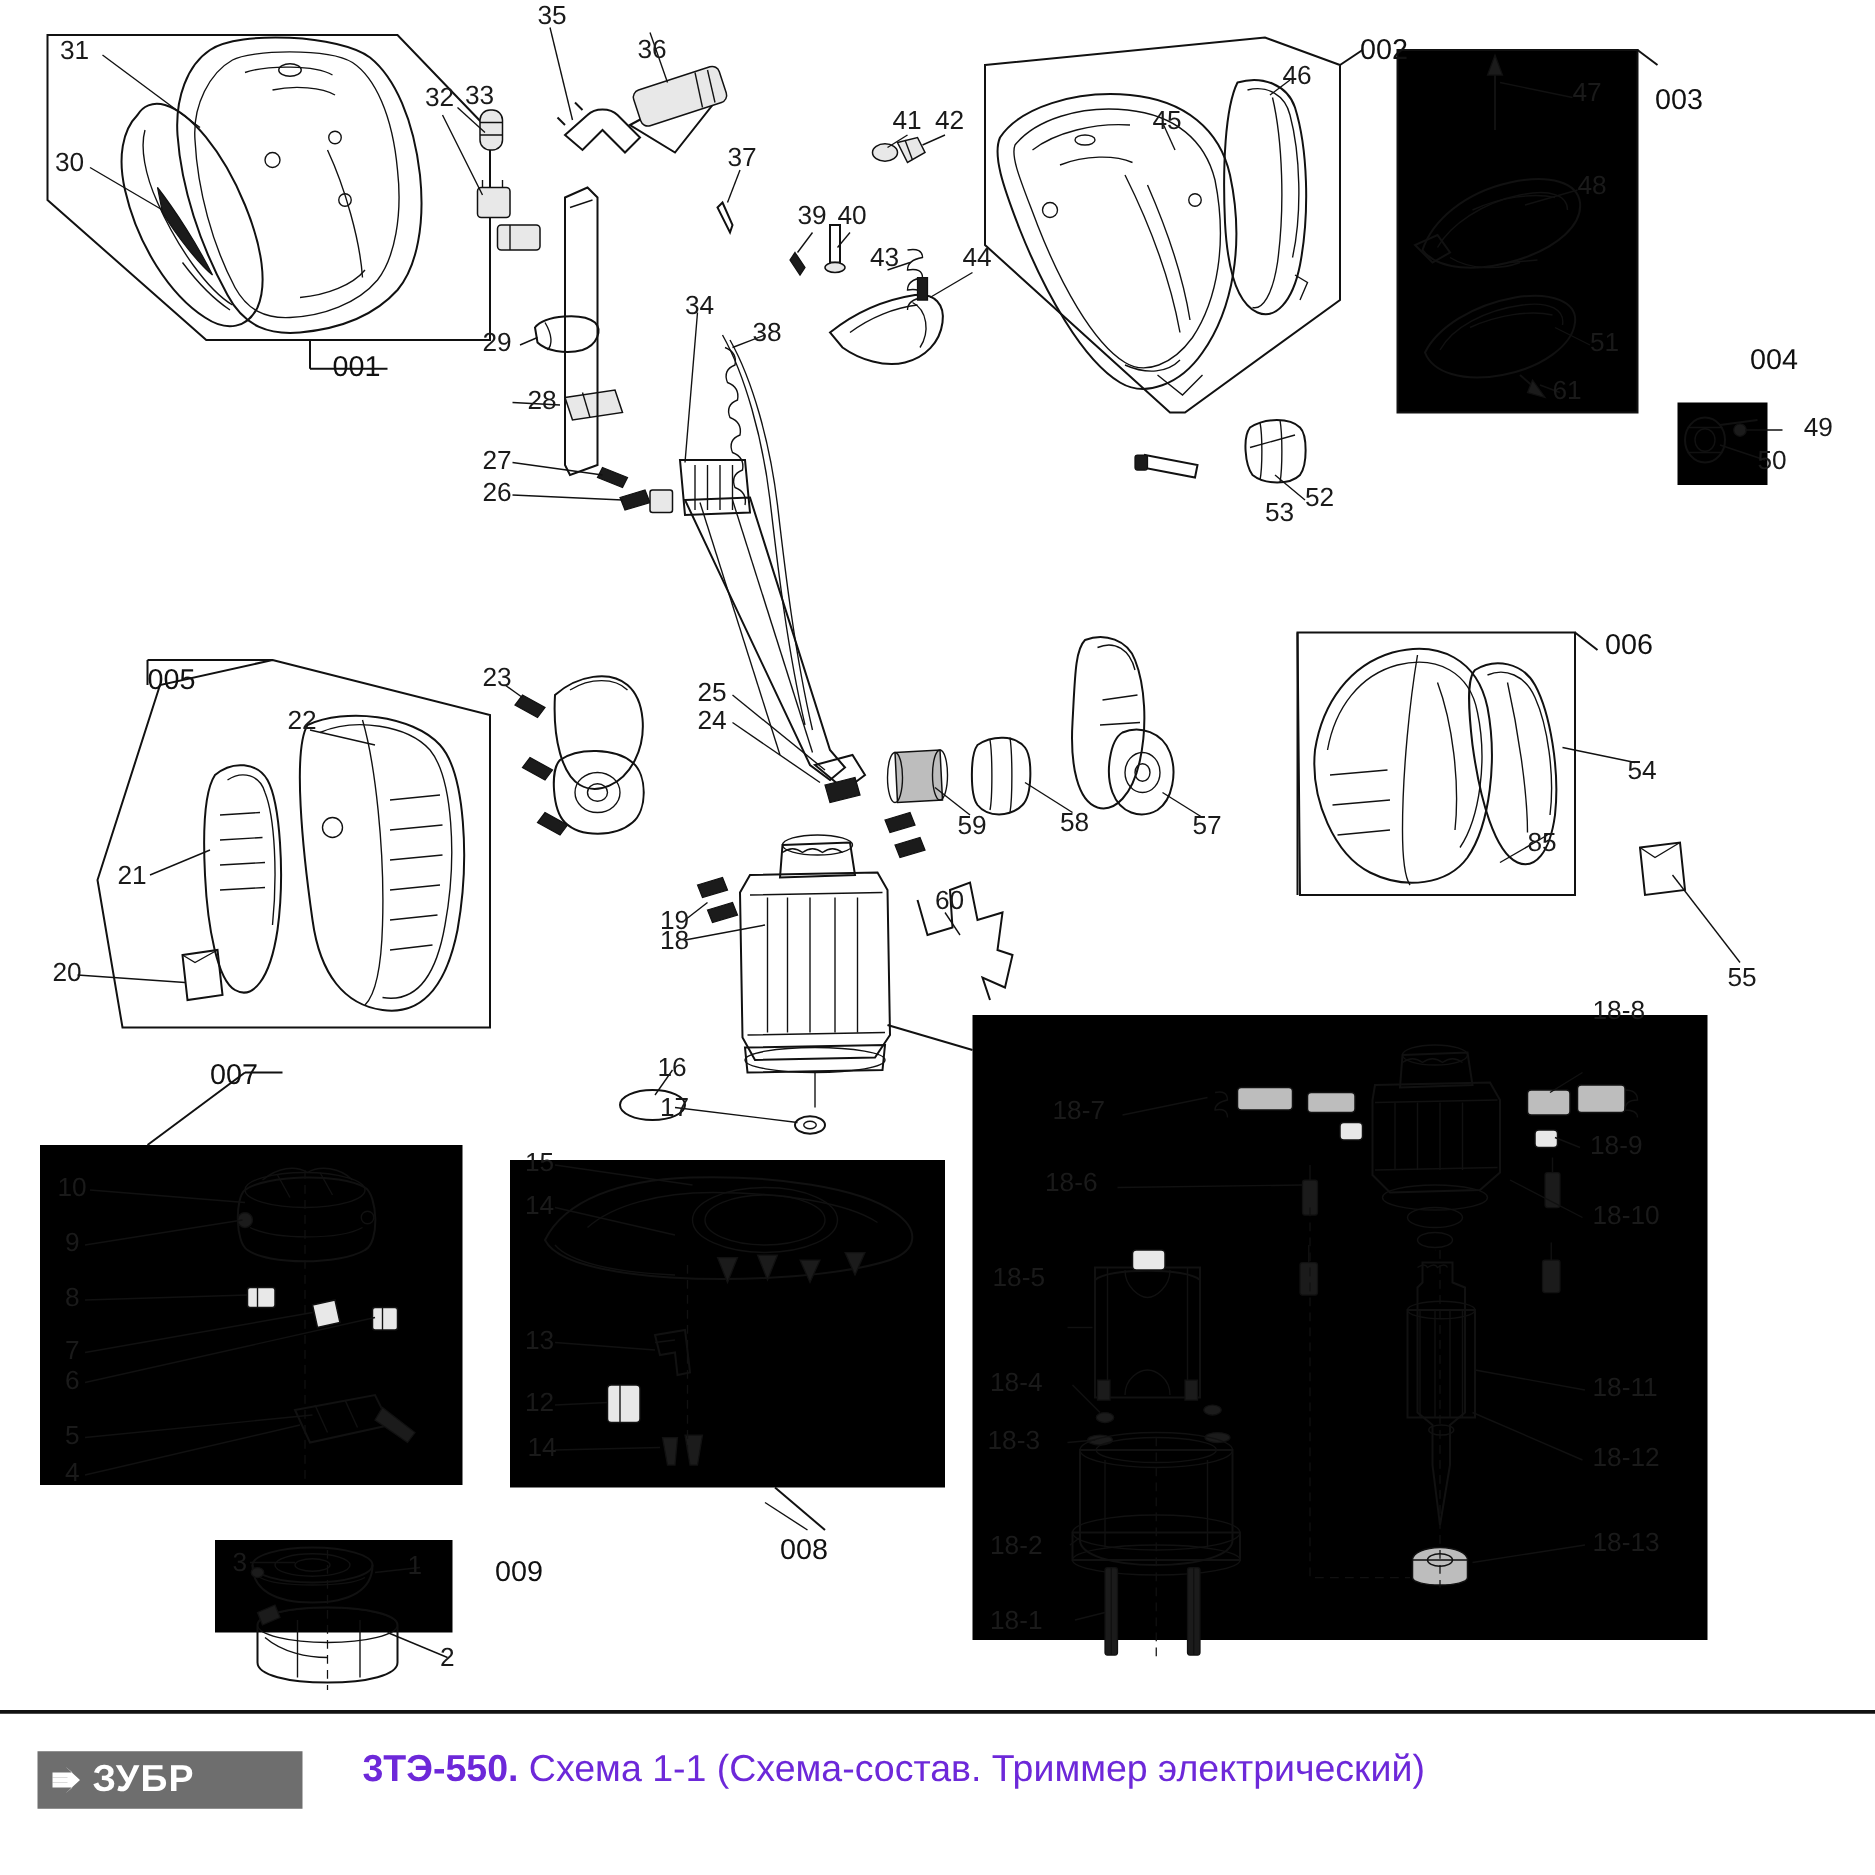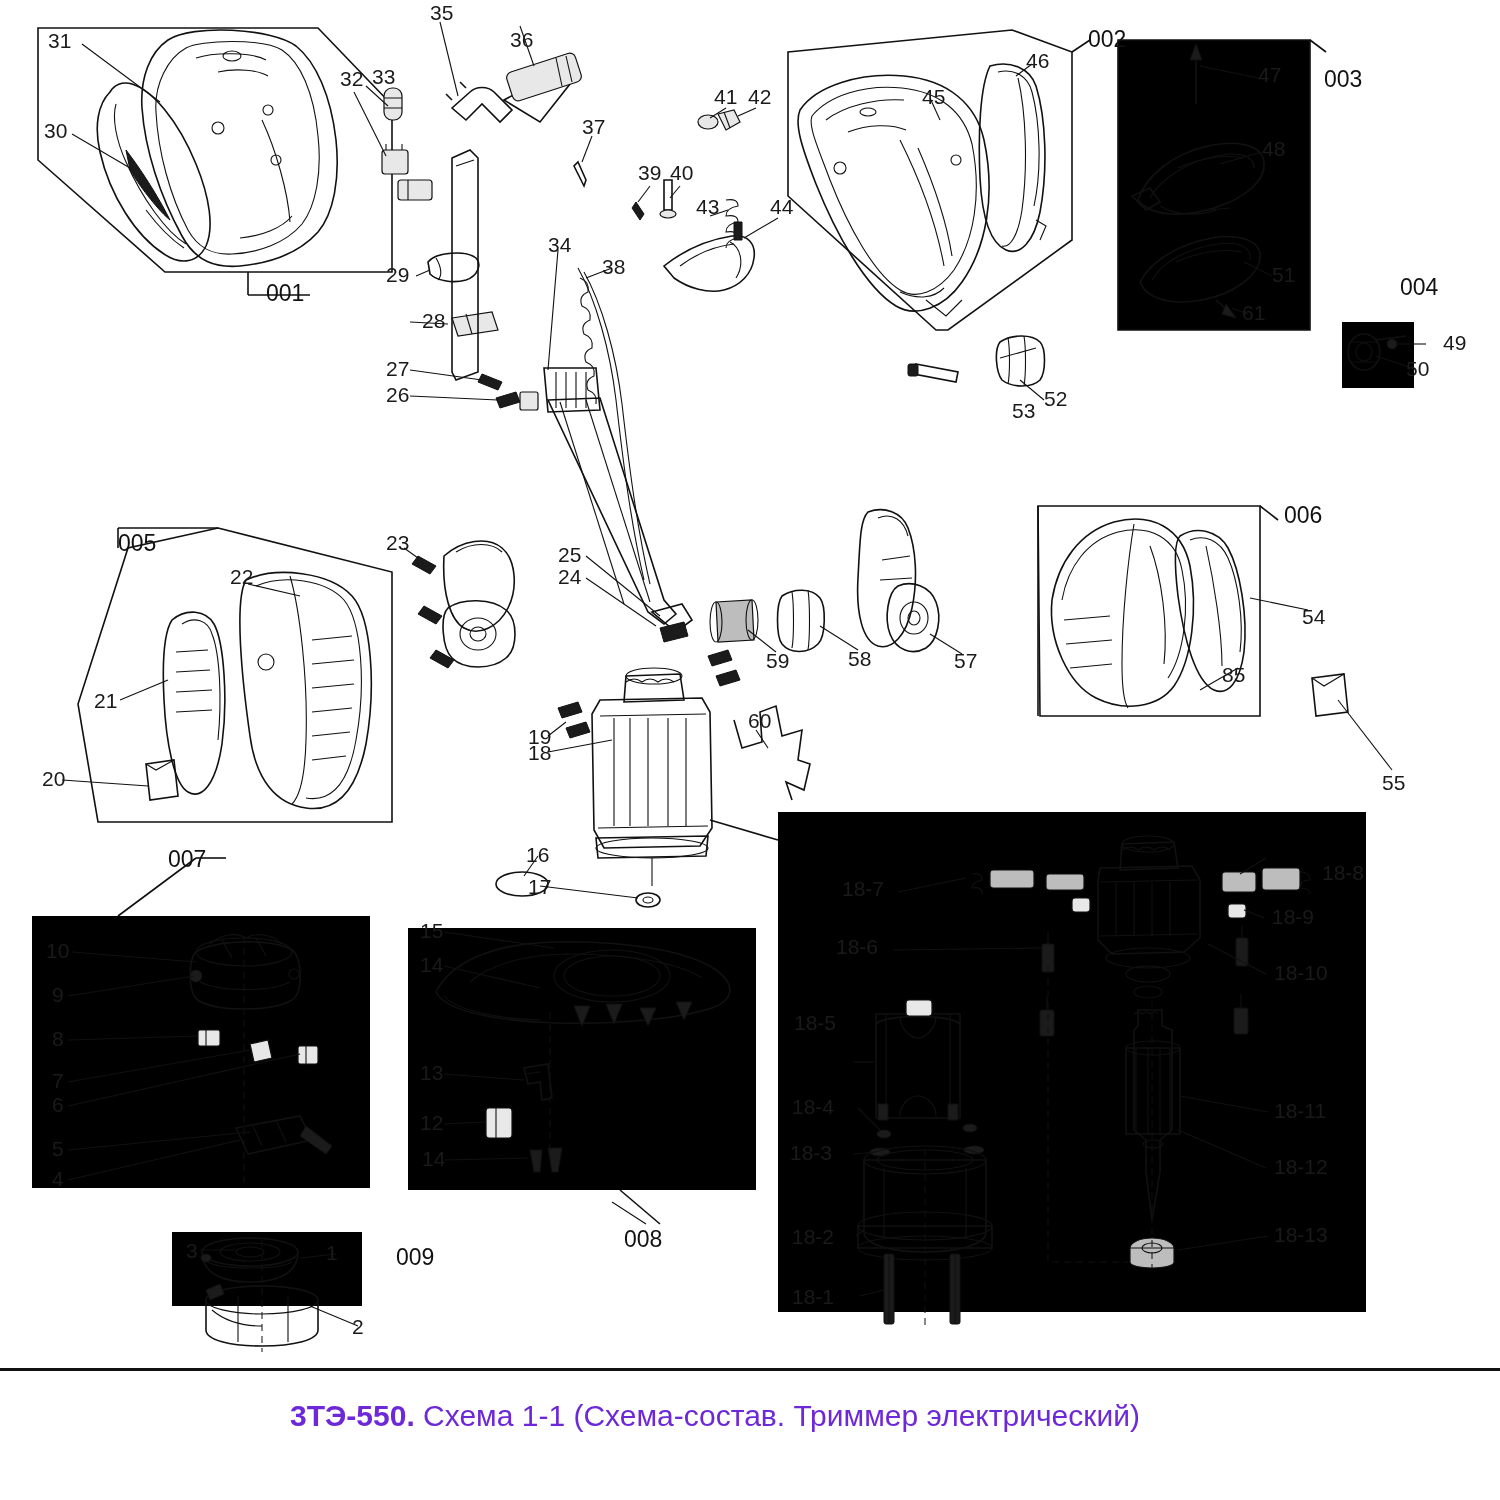--- a/index.html
+++ b/index.html
@@ -597,27 +597,37 @@
   <div class="lbl" style="left:326px; top:1242px;">1</div>
   <div class="lbl" style="left:352px; top:1316px;">2</div>
 
   <div class="lbl" style="left:792px; top:1286px;">18-1</div>
   <div class="lbl" style="left:792px; top:1226px;">18-2</div>
   <div class="lbl" style="left:790px; top:1142px;">18-3</div>
   <div class="lbl" style="left:792px; top:1096px;">18-4</div>
   <div class="lbl" style="left:794px; top:1012px;">18-5</div>
   <div class="lbl" style="left:836px; top:936px;">18-6</div>
   <div class="lbl" style="left:842px; top:878px;">18-7</div>
-  <div class="lbl" style="left:1274px; top:862px;margin-left:48px;">18-8</div>
+  <div class="lbl" style="left:1274px; top:798px;">18-8</div>
   <div class="lbl" style="left:1272px; top:906px;">18-9</div>
   <div class="lbl" style="left:1274px; top:962px;">18-10</div>
   <div class="lbl" style="left:1274px; top:1100px;">18-11</div>
   <div class="lbl" style="left:1274px; top:1156px;">18-12</div>
   <div class="lbl" style="left:1274px; top:1224px;">18-13</div>
 
   <div id="footer">
+    <div id="logo">
+      <span class="arrow">
+        <svg viewBox="0 0 30 30" width="30" height="30">
+          <path d="M4 9 L20 9 L14 4 L26 15 L14 26 L20 21 L4 21 Z" fill="#ffffff"></path>
+          <rect x="2" y="13" width="14" height="4" fill="#6e6e6e"></rect>
+          <path d="M4 13 L22 13 L22 17 L4 17 Z" fill="#ffffff"></path>
+        </svg>
+      </span>
+      <span class="zubr">ЗУБР</span>
+    </div>
     <div id="caption">
       <b>3ТЭ-550.</b>
       <span>Схема 1-1 (Схема-состав. Триммер электрический)</span>
     </div>
   </div>
 
 </div>
 
 </body></html>

